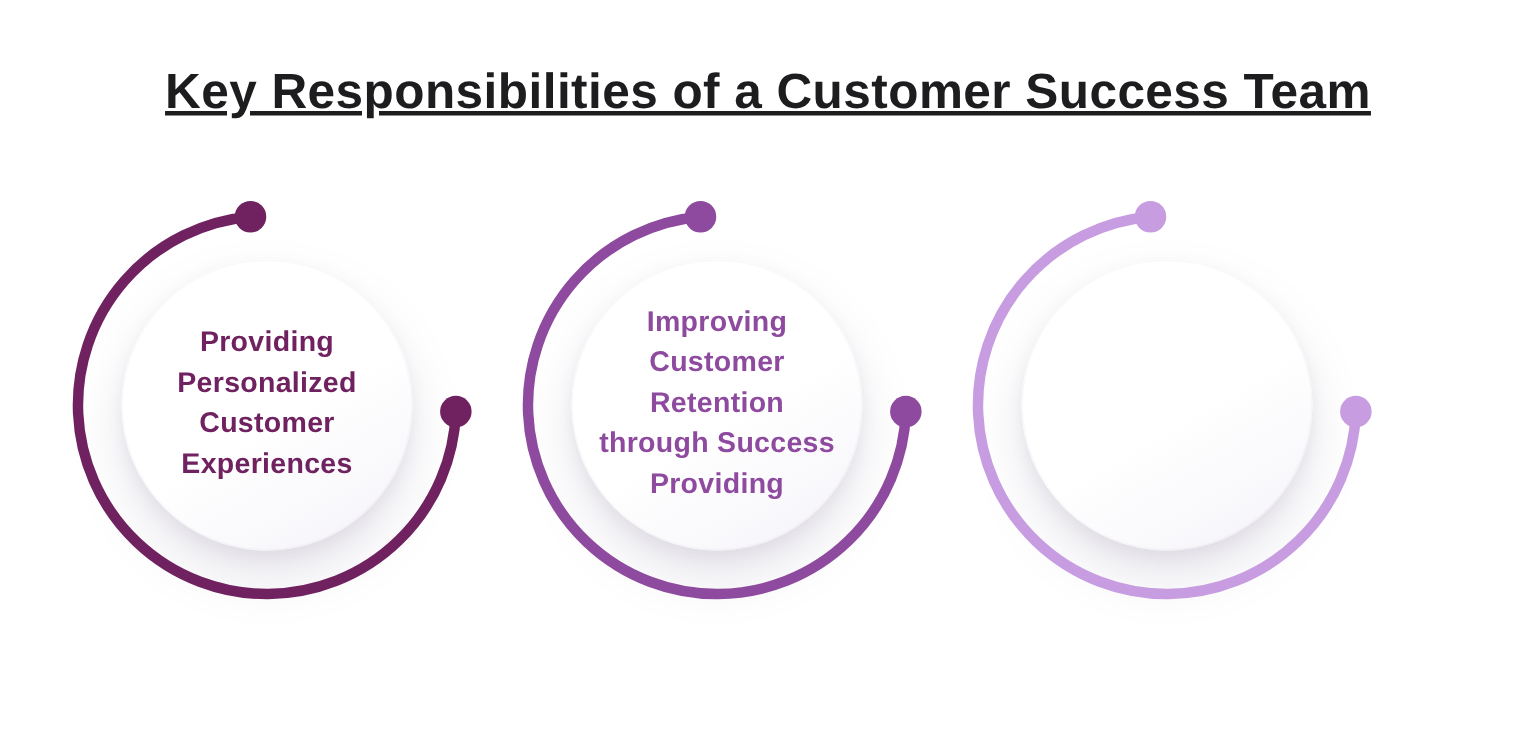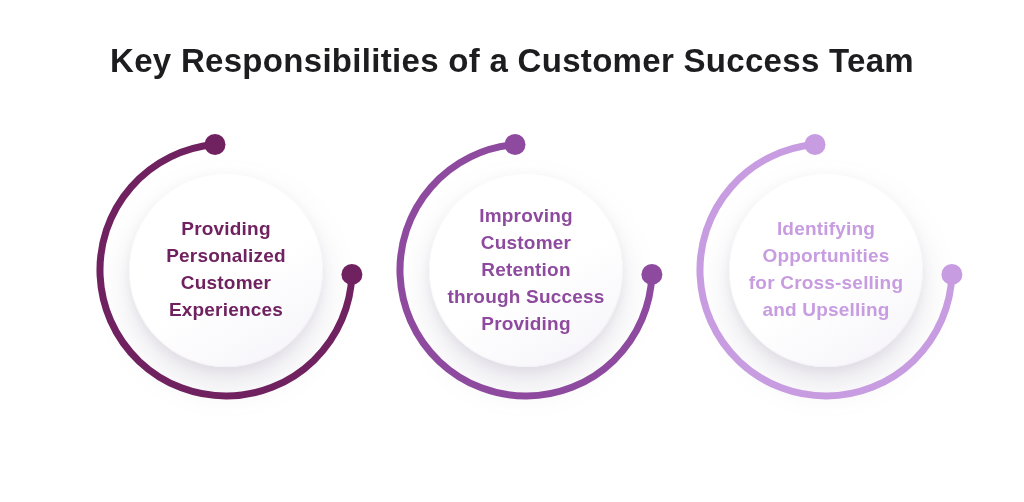--- a/index.html
+++ b/index.html
@@ -16,24 +16,25 @@
     height: 502px;
     background: #ffffff;
   }
   .title {
     margin-top: 42px;
     text-align: center;
     font-size: 33px;
     font-weight: 600;
     letter-spacing: 0.3px;
     color: #1d1d1f;
+    text-decoration: underline;
   }
   .row {
     margin-top: 30px;
-    padding-left: 76px;
+    padding-left: 28px;
     display: flex;
     justify-content: flex-start;
     align-items: flex-start;
   }
   .unit {
     position: relative;
     width: 300px;
     height: 330px;
     flex: 0 0 300px;
   }
@@ -111,20 +112,16 @@
 Providing</div>
     </div>
 
     <div class="unit">
       <div class="disc"></div>
       <svg class="ring" viewBox="0 0 300 330" aria-hidden="true">
         <path d="M 139 34.5 A 126 126 0 1 0 275.9 164.4" stroke="#c79ce0"></path>
         <circle cx="139" cy="34.5" r="10.5" fill="#c79ce0"></circle>
         <circle cx="275.9" cy="164.4" r="10.5" fill="#c79ce0"></circle>
       </svg>
-      <div class="label" style="color: rgb(199, 156, 224);">Identifying
-Opportunities
-for Cross-selling
-and Upselling</div>
     </div>
 
   </div>
 </div>
 
 </body></html>

